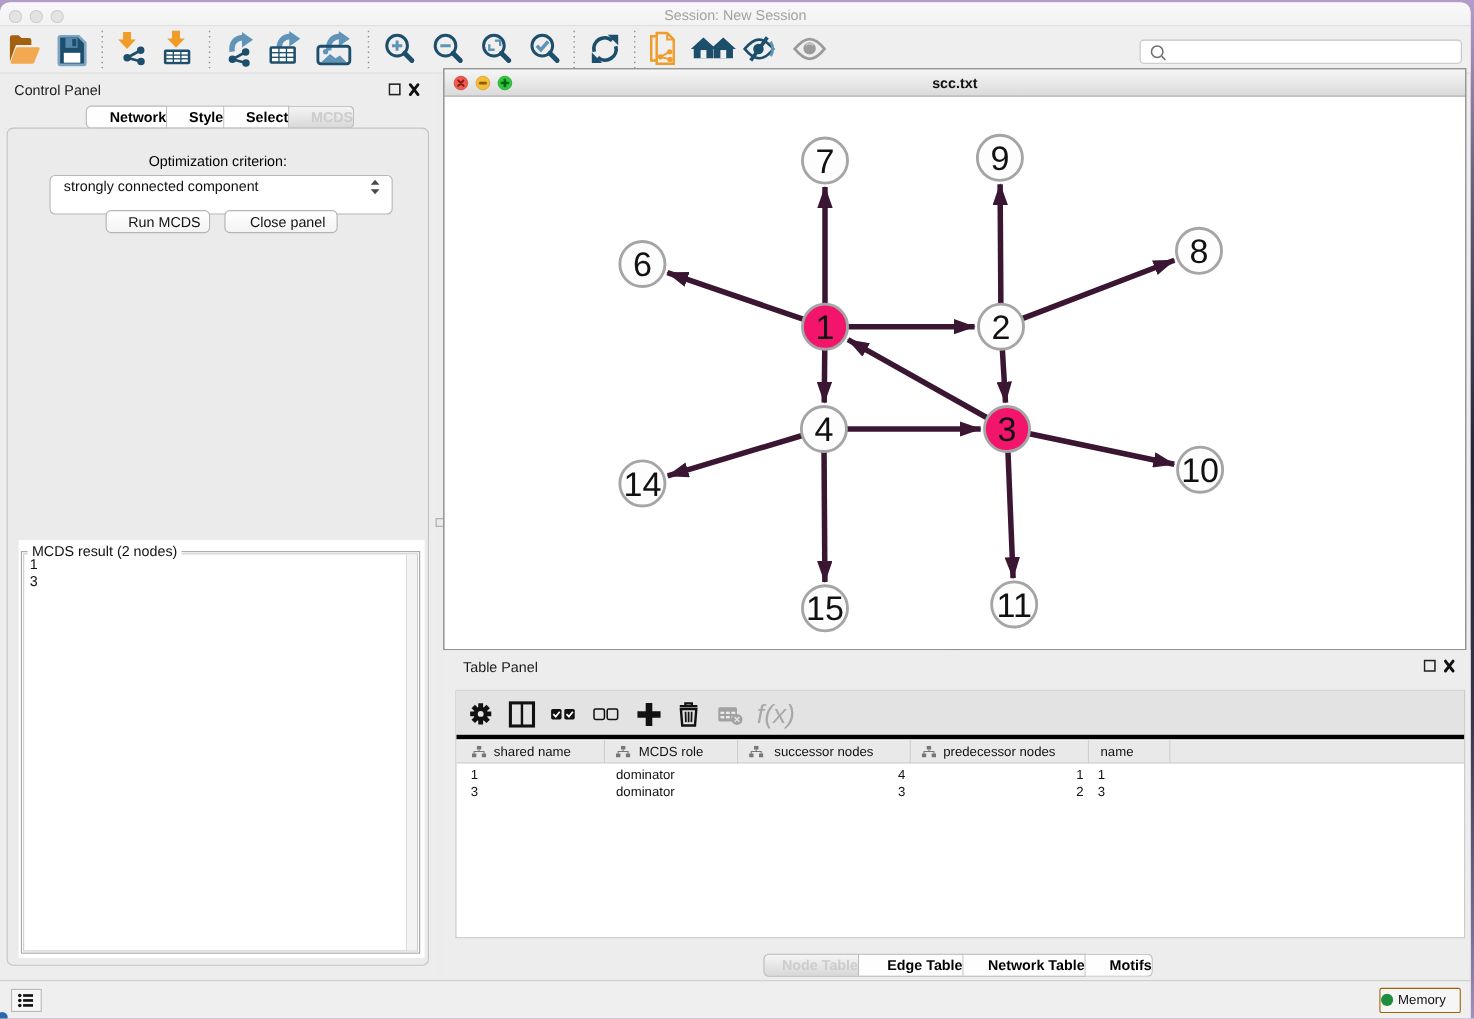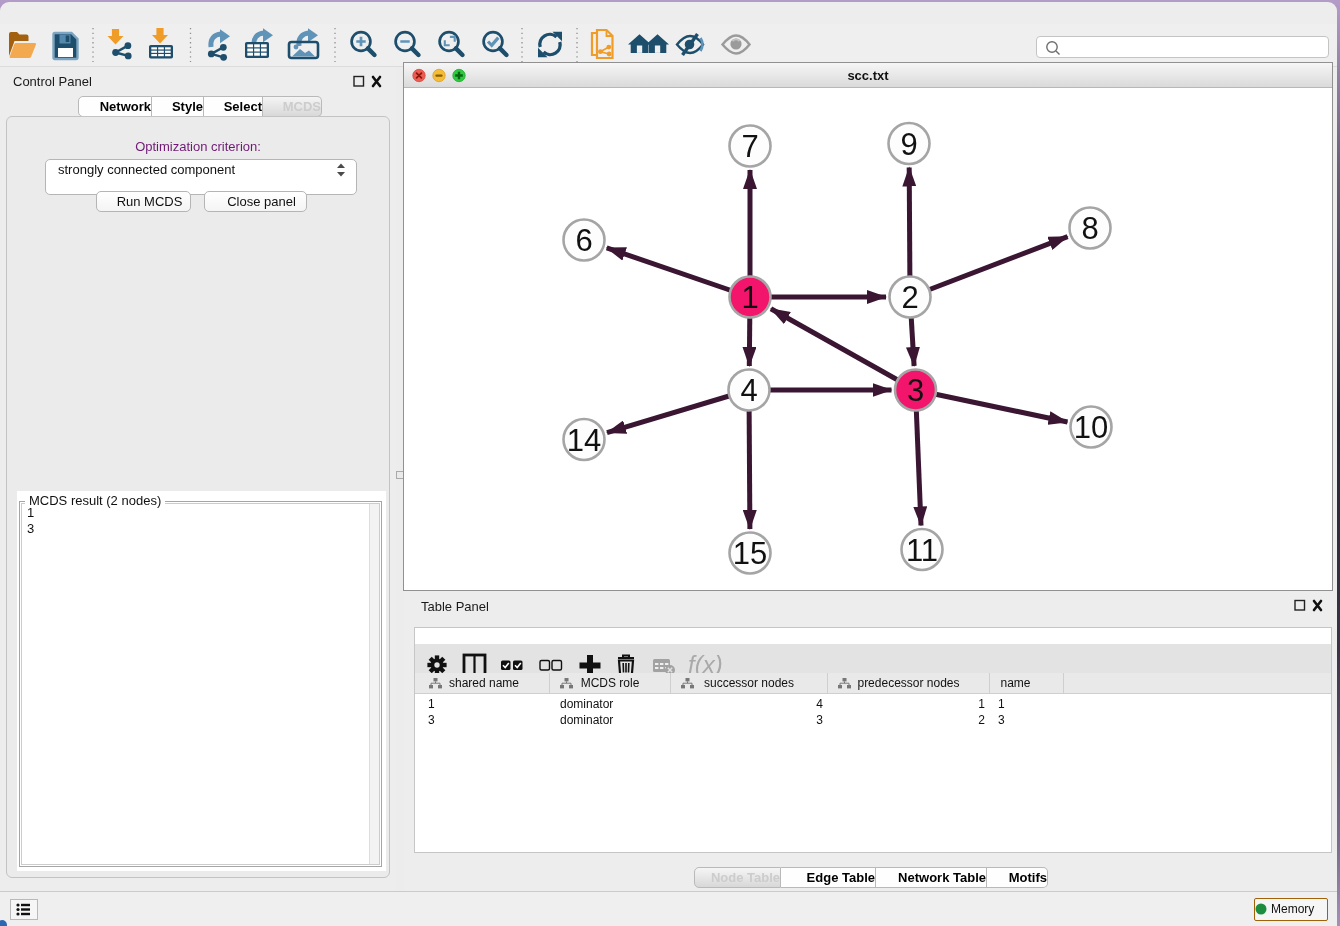--- a/index.html
+++ b/index.html
@@ -15,21 +15,21 @@
 
 
 #cp { position:absolute; left:0; top:65px; width:396px; height:824px; background:#ededed; }
 #cp-title { position:absolute; left:13px; top:7px; font-size:13px; color:#1a1a1a;text-align:center; }
 #cpbox { position:absolute; left:6px; top:49px; width:384px; height:762px; border:1px solid #c3c3c3; border-radius:6px; background:#ebebeb; }
 .tabrow { position:absolute; display:flex; }
 .tab { font-size:13px; font-weight:bold; height:21px; line-height:20px; padding:0; white-space:nowrap; background:#fefefe; border:1px solid #b9b9b9; border-left:none; color:#000; text-align:right; }
 .tab.first { border-left:1px solid #b9b9b9; border-radius:5px 0 0 5px; }
 .tab.last { border-radius:0 5px 5px 0; }
 .tab.sel { background:linear-gradient(#f5f5f5,#d8d8d8); color:#cccccc; }
-#optlab { position:absolute; left:0; top:22px; width:100%; text-align:center; font-size:13px; color:#701a75; }
+#optlab { position:absolute; left:0; top:22px; width:100%; text-align:center; font-size:13px; color:#000000; }
 #combo { position:absolute; left:38px; top:42px; width:312px; height:36px; background:#fff; border:1px solid #b5b5b5; border-radius:5px; font-size:13px; color:#111; line-height:20px; padding-left:12px; }
 .btn { position:absolute; height:21px; background:linear-gradient(#ffffff,#f4f4f4); border:1px solid #b5b5b5; border-radius:5px; font-size:13px; color:#111; text-align:center; line-height:19px;padding-left:12px; }
 #fieldset { position:absolute; left:10px; top:374px; width:369px; height:380px; background:#fff; }
 #fsborder { position:absolute; left:2px; top:10px; right:4px; bottom:4px; border:1px solid #a5a5a5; }
 #fslegend { position:absolute; left:8px; top:2px; background:#fff; padding:0 4px; font-size:13px; color:#111; z-index:2; }
 #fsinner { position:absolute; left:1px; top:1px; right:1px; bottom:1px; background:#ffffff; border:1px solid #cccccc; font-size:13px; color:#111; padding:1px 0 0 5px; line-height:16px; }
 #fsscroll { position:absolute; right:0px; top:0px; width:10px; height:100%; background:#f3f3f3; border-left:1px solid #dddddd; }
 
 
 #divider { position:absolute; left:396px; top:65px; width:8px; height:824px; background:#ececec; }
@@ -38,37 +38,43 @@
 
 #net { position:absolute; left:403px; top:60px; width:930px; height:529px; border:1px solid #919191; background:#a3a3a3; overflow:hidden;padding-left:15px; }
 #nettitle { position:absolute; left:0; top:0; width:100%; height:25px; background:linear-gradient(#f6f6f6,#dadada); border-bottom:1px solid #b8b8b8; }
 #netname { position:absolute; top:5px; left:0; width:100%; text-align:center; font-size:13px; font-weight:bold; color:#111; }
 #netcanvas { position:absolute; left:0; top:25px; width:928px; height:503px; background:#fff; }
 
 
 #tp { position:absolute; left:404px; top:589px; width:933px; height:300px; background:#ededed; }
 #tp-title { position:absolute; left:17px; top:8px; font-size:13px; color:#1a1a1a; }
 #tpbox { position:absolute; left:10px; top:36px; width:918px; height:226px; border:1px solid #c6c6c6; background:#fff; }
-#tptoolbar { position:absolute; left:0; top:16px; width:100%; height:44px; background:#e3e3e3; border-bottom:2px solid #000000; }
+#tptoolbar { position:absolute; left:0; top:0; width:100%; height:44px; background:#e3e3e3; border-bottom:4px solid #000000; }
 #tphead { position:absolute; left:0; top:45px; width:100%; height:21px; background:#e9e9e9; border-bottom:1px solid #cfcfcf; font-size:12px; color:#111; }
 .hcell { position:absolute; top:0; height:21px; border-right:1px solid #cfcfcf; }
 .hlab { position:absolute; top:3px; width:100%; text-align:center; }
 .trow { position:absolute; font-size:12px; color:#111; height:16px; }
 #tabs2 { position:absolute; left:0; top:276px; width:100%; }
 
 
 #status { position:absolute; left:0; top:889px; width:1337px; height:35px; background:#efefef; border-top:1px solid #cbcbcb; }
 #listbtn { position:absolute; left:10px; top:7px; width:28px; height:21px; background:#f6f6f6; border:1px solid #b9b9b9; }
 #membtn { position:absolute; right:9px; top:6px; width:74px; height:23px; background:#f6f6f6; border:1px solid #a16207; border-radius:2px; font-size:12px; color:#111; text-align:left; line-height:21px; }
 .cpicons { position:absolute; top:8px; right:13px; }
 svg text { font-family:"Liberation Sans", sans-serif; }
 </style>
 </head>
 <body>
 <div id="win">
+  <div id="titlebar">
+    <div class="tl" style="left:8px"></div>
+    <div class="tl" style="left:27px"></div>
+    <div class="tl" style="left:46px"></div>
+    <div id="wtitle">Session: New Session</div>
+  </div>
   <div id="toolbar">
     <svg id="tbsvg" width="1340" height="42" viewBox="0 0 1340 42" style="position:absolute;left:0;top:2px">
 <line x1="93" y1="2" x2="93" y2="36" stroke="#8f8f8f" stroke-width="1.3" stroke-dasharray="1.3 3.4"></line>
 <line x1="190.5" y1="2" x2="190.5" y2="36" stroke="#8f8f8f" stroke-width="1.3" stroke-dasharray="1.3 3.4"></line>
 <line x1="335" y1="2" x2="335" y2="36" stroke="#8f8f8f" stroke-width="1.3" stroke-dasharray="1.3 3.4"></line>
 <line x1="522" y1="2" x2="522" y2="36" stroke="#8f8f8f" stroke-width="1.3" stroke-dasharray="1.3 3.4"></line>
 <line x1="577" y1="2" x2="577" y2="36" stroke="#8f8f8f" stroke-width="1.3" stroke-dasharray="1.3 3.4"></line>
 <g transform="translate(9,6)">
 <path d="M0 2 Q0 0 2 0 L8 0 L10.5 2.5 L17.5 2.5 Q19.5 2.5 19.5 4.5 L19.5 9 L5.5 9 L0 24 Z" fill="#a3600e"></path>
 <path d="M7 11 L26 11 Q27.5 11 27 12.5 L22 25 Q21.6 26 20 26 L1.5 26 Q0 26 0.8 24.2 L5.2 12.3 Q5.7 11 7 11 Z" fill="#f2a94f"></path>

